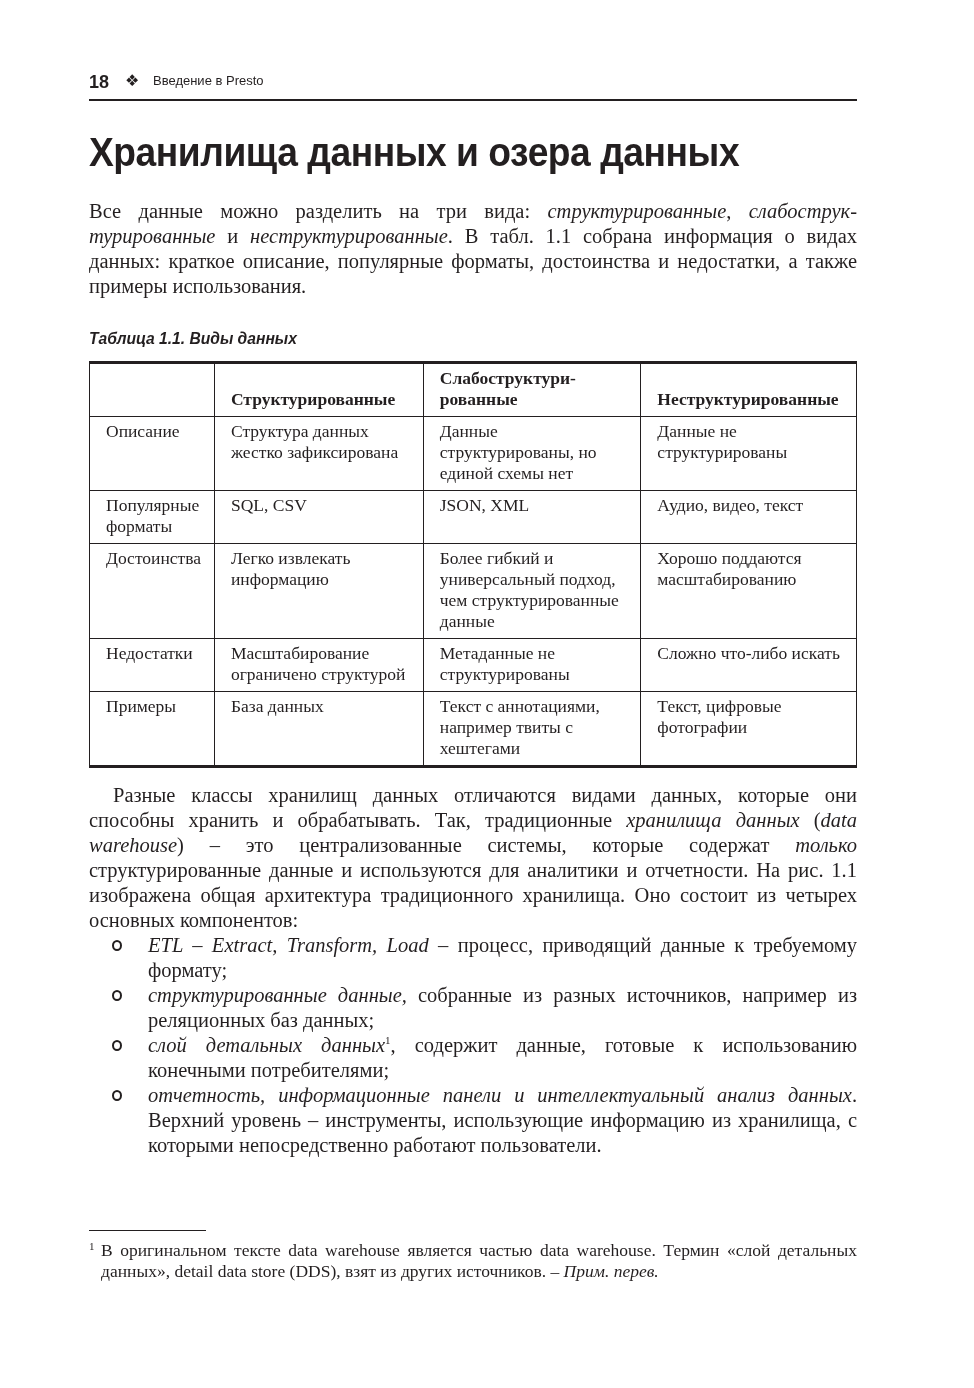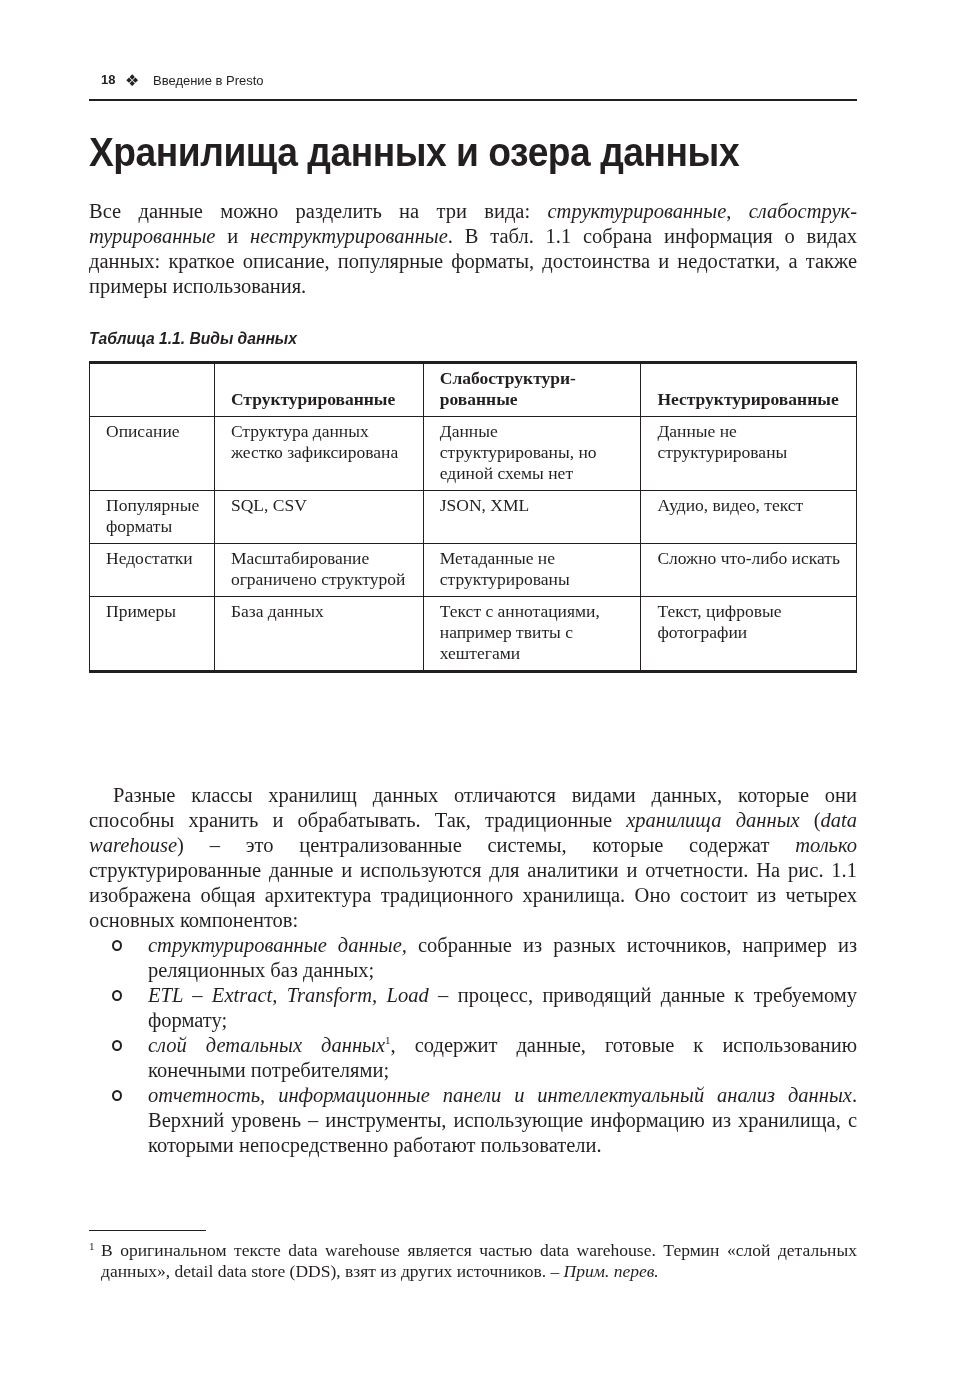--- a/index.html
+++ b/index.html
@@ -1,21 +1,21 @@
 <!DOCTYPE html>
 <html><head>
 <meta charset="utf-8">
 <style>
   html, body { margin: 0; padding: 0; background: #ffffff; }
   body { width: 974px; height: 1388px; position: relative; color: #231f20; overflow: hidden; }
   .page { position: absolute; left: 89px; top: 0; width: 768px; }
 
   .running-head { position: absolute; top: 70px; left: 0; width: 768px; height: 29px; border-bottom: 2px solid #231f20;
     font-family: "Liberation Sans", sans-serif; font-size: 17px; }
-  .running-head .pno { font-weight: bold; font-size: 13px; position: absolute; left: 12px; top: 2px; }
+  .running-head .pno { font-weight: bold; font-size: 18px; position: absolute; left: 0; top: 2px; }
   .running-head .orn { position: absolute; left: 36px; top: 1px; font-size: 16px; }
   .running-head .title { position: absolute; left: 64px; top: 3px; font-size: 13px; }
 
   h1 { position: absolute; top: 130px; left: 0; margin: 0; font-family: "Liberation Sans", sans-serif;
     font-weight: bold; font-size: 40px; letter-spacing: -0.5px; transform: scaleX(0.93); transform-origin: left; white-space: nowrap; }
 
   .serif { font-family: "Liberation Serif", serif; font-size: 20.5px; line-height: 25px; }
   .para { position: absolute; left: 0; width: 768px; margin: 0; text-align: justify; }
   .intro { top: 199px; }
   .para i { font-style: italic; }
@@ -82,40 +82,46 @@
       <td>Структура данных жестко зафиксиро­вана</td>
       <td>Данные структурированы, но единой схемы нет</td>
       <td>Данные не структурированы</td>
     </tr>
     <tr class="r2">
       <td>Популярные форматы</td>
       <td>SQL, CSV</td>
       <td>JSON, XML</td>
       <td>Аудио, видео, текст</td>
     </tr>
+    <tr class="r3">
+      <td>Достоинства</td>
+      <td>Легко извлекать информацию</td>
+      <td>Более гибкий и универсальный подход, чем структури­рованные данные</td>
+      <td>Хорошо поддаются масштабированию</td>
+    </tr>
     <tr class="r4">
       <td>Недостатки</td>
       <td>Масштабирование ограничено структурой</td>
       <td>Метаданные не структурированы</td>
       <td>Сложно что-либо искать</td>
     </tr>
     <tr class="r5">
       <td>Примеры</td>
       <td>База данных</td>
       <td>Текст с аннотациями, например твиты с хештегами</td>
       <td>Текст, цифровые фотографии</td>
     </tr>
   </tbody>
     </table>
 
   <p class="para body2 serif"><span class="indent"></span><span>Разные классы хранилищ данных отличаются видами данных, которые они способны хранить и обрабатывать. Так, традиционные </span><i>хранилища данных</i><span> (</span><i>data warehouse</i><span>) – это централизованные системы, которые содержат </span><i>только</i><span> структурированные данные и используются для аналитики и отчетности. На рис. 1.1 изображена общая архитектура традиционного хранилища. Оно состоит из четырех основных компонентов:</span></p>
 
   <ul class="bullets serif">
+    <li><span class="bullet"></span><i>ETL – Extract, Transform, Load</i><sup></sup><span> – процесс, приводящий данные к требу­емому формату;</span></li>
     <li><span class="bullet"></span><i>структурированные данные,</i><sup></sup><span> собранные из разных источников, напри­мер из реляционных баз данных;</span></li>
-    <li><span class="bullet"></span><i>ETL – Extract, Transform, Load</i><sup></sup><span> – процесс, приводящий данные к требу­емому формату;</span></li>
     <li><span class="bullet"></span><i>слой детальных данных</i><sup>1</sup><span>, содержит данные, готовые к использованию конечными потребителями;</span></li>
     <li><span class="bullet"></span><i>отчетность, информационные панели и интеллектуальный анализ дан­ных</i><sup></sup><span>. Верхний уровень – инструменты, использующие информацию из хранилища, с которыми непосредственно работают пользователи.</span></li>
   </ul>
 
   <div class="fn-rule"></div>
   <div class="footnote">
     <span class="fn-mark">1</span>
     <div class="fn-text"><span>В оригинальном тексте data warehouse является частью data warehouse. Термин «слой детальных данных», detail data store (DDS), взят из других источников. – </span><i>Прим. перев.</i></div>
   </div>
 

